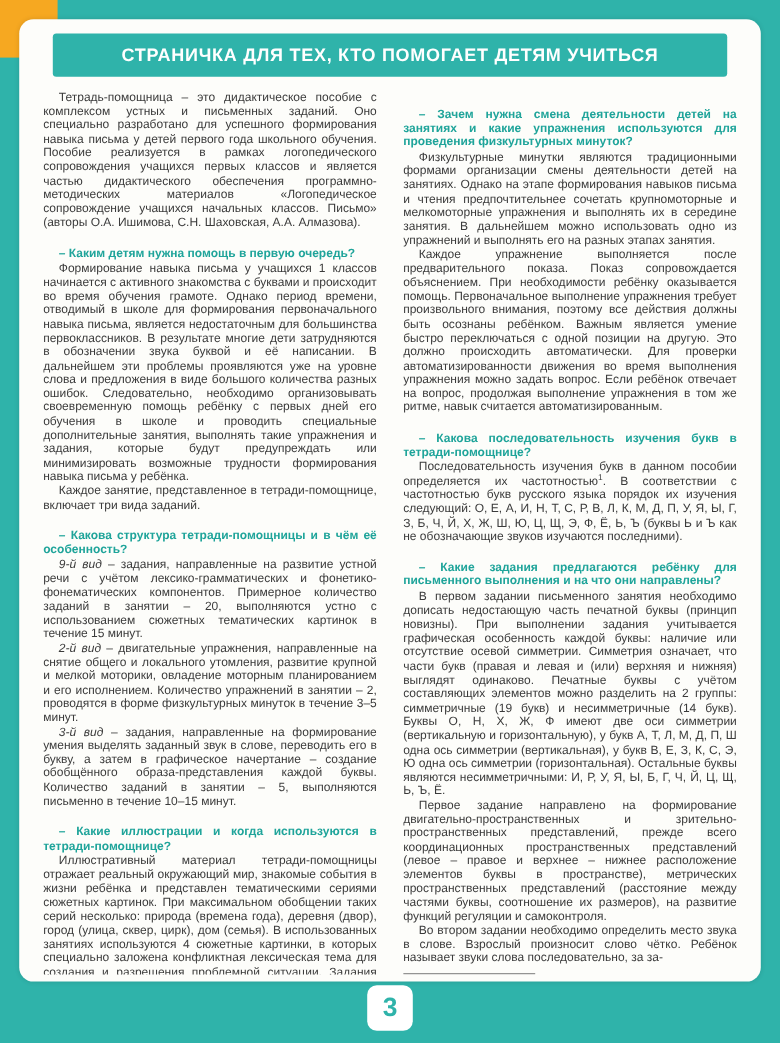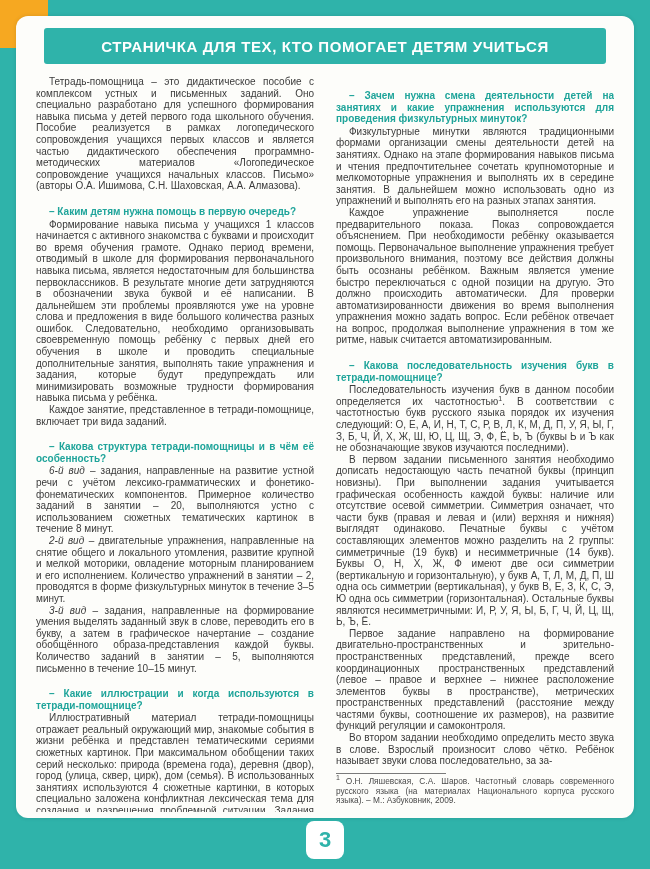--- a/index.html
+++ b/index.html
@@ -103,33 +103,34 @@
   <div class="orange-corner"></div>
   <div class="page">
     <div class="header-banner">СТРАНИЧКА ДЛЯ ТЕХ, КТО ПОМОГАЕТ ДЕТЯМ УЧИТЬСЯ</div>
     <div class="columns">
       <div class="col">
           <p class="block para"><span>Тетрадь-помощница – это дидактическое пособие с комплексом устных и письменных заданий. Оно специально разработано для успешного формирования навыка письма у детей первого года школьного обучения. Пособие реализуется в рамках логопедического сопровождения учащихся первых классов и является частью дидактического обеспечения программно-методических материалов «Логопедическое сопровождение учащихся начальных классов. Письмо» (авторы О.А. Ишимова, С.Н. Шаховская, А.А. Алмазова).</span></p>
           <p class="block q-heading"><span>– Каким детям нужна помощь в первую очередь?</span></p>
           <p class="block para"><span>Формирование навыка письма у учащихся 1 классов начинается с активного знакомства с буквами и происходит во время обучения грамоте. Однако период времени, отводимый в школе для формирования первоначального навыка письма, является недостаточным для большинства первоклассников. В результате многие дети затрудняются в обозначении звука буквой и её написании. В дальнейшем эти проблемы проявляются уже на уровне слова и предложения в виде большого количества разных ошибок. Следовательно, необходимо организовывать своевременную помощь ребёнку с первых дней его обучения в школе и проводить специальные дополнительные занятия, выполнять такие упражнения и задания, которые будут предупреждать или минимизировать возможные трудности формирования навыка письма у ребёнка.</span></p>
           <p class="block para"><span>Каждое занятие, представленное в тетради-помощнице, включает три вида заданий.</span></p>
           <p class="block q-heading"><span>– Какова структура тетради-помощницы и в чём её особенность?</span></p>
-          <p class="block para"><span class="s-i">6-й вид</span><span> – задания, направленные на развитие устной речи с учётом лексико-грамматических и фонетико-фонематических компонентов. Примерное количество заданий в занятии – 20, выполняются устно с использованием сюжетных тематических картинок в течение 8 минут.</span></p>
+          <p class="block para"><span class="s-i">9-й вид</span><span> – задания, направленные на развитие устной речи с учётом лексико-грамматических и фонетико-фонематических компонентов. Примерное количество заданий в занятии – 20, выполняются устно с использованием сюжетных тематических картинок в течение 15 минут.</span></p>
           <p class="block para"><span class="s-i">2-й вид</span><span> – двигательные упражнения, направленные на снятие общего и локального утомления, развитие крупной и мелкой моторики, овладение моторным планированием и его исполнением. Количество упражнений в занятии – 2, проводятся в форме физкультурных минуток в течение 3–5 минут.</span></p>
           <p class="block para"><span class="s-i">3-й вид</span><span> – задания, направленные на формирование умения выделять заданный звук в слове, переводить его в букву, а затем в графическое начертание – создание обобщённого образа-представления каждой буквы. Количество заданий в занятии – 5, выполняются письменно в течение 10–15 минут.</span></p>
           <p class="block q-heading"><span>– Какие иллюстрации и когда используются в тетради-помощнице?</span></p>
           <p class="block para"><span>Иллюстративный материал тетради-помощницы отражает реальный окружающий мир, знакомые события в жизни ребёнка и представлен тематическими сериями сюжетных картинок. При максимальном обобщении таких серий несколько: природа (времена года), деревня (двор), город (улица, сквер, цирк), дом (семья). В использованных занятиях используются 4 сюжетные картинки, в которых специально заложена конфликтная лексическая тема для создания и разрешения проблемной ситуации. Задания для развития устной речи хорошо освещены на страницах, адресованных обучающим малыша, а значит, вам, уважаемые взрослые.</span></p>
         </div>
       <div class="col">
         <div>
             <p class="block q-heading"><span>– Зачем нужна смена деятельности детей на занятиях и какие упражнения используются для проведения физкультурных минуток?</span></p>
             <p class="block para"><span>Физкультурные минутки являются традиционными формами организации смены деятельности детей на занятиях. Однако на этапе формирования навыков письма и чтения предпочтительнее сочетать крупномоторные и мелкомоторные упражнения и выполнять их в середине занятия. В дальнейшем можно использовать одно из упражнений и выполнять его на разных этапах занятия.</span></p>
             <p class="block para"><span>Каждое упражнение выполняется после предварительного показа. Показ сопровождается объяснением. При необходимости ребёнку оказывается помощь. Первоначальное выполнение упражнения требует произвольного внимания, поэтому все действия должны быть осознаны ребёнком. Важным является умение быстро переключаться с одной позиции на другую. Это должно происходить автоматически. Для проверки автоматизированности движения во время выполнения упражнения можно задать вопрос. Если ребёнок отвечает на вопрос, продолжая выполнение упражнения в том же ритме, навык считается автоматизированным.</span></p>
             <p class="block q-heading"><span>– Какова последовательность изучения букв в тетради-помощнице?</span></p>
             <p class="block para"><span>Последовательность изучения букв в данном пособии определяется их частотностью</span><span class="s-sup">1</span><span>. В соответствии с частотностью букв русского языка порядок их изучения следующий: О, Е, А, И, Н, Т, С, Р, В, Л, К, М, Д, П, У, Я, Ы, Г, З, Б, Ч, Й, Х, Ж, Ш, Ю, Ц, Щ, Э, Ф, Ё, Ь, Ъ (буквы Ь и Ъ как не обозначающие звуков изучаются последними).</span></p>
+            <p class="block q-heading"><span>– Какие задания предлагаются ребёнку для письменного выполнения и на что они направлены?</span></p>
             <p class="block para"><span>В первом задании письменного занятия необходимо дописать недостающую часть </span><span class="s-u">печатной</span><span> буквы (принцип новизны). При выполнении задания учитывается графическая особенность каждой буквы: наличие или отсутствие осевой симметрии. Симметрия означает, что части букв (правая и левая и (или) верхняя и нижняя) выглядят одинаково. Печатные буквы с учётом составляющих элементов можно разделить на 2 группы: симметричные (19 букв) и несимметричные (14 букв). Буквы О, Н, Х, Ж, Ф имеют две оси симметрии (вертикальную и горизонтальную), у букв А, Т, Л, М, Д, П, Ш одна ось симметрии (вертикальная), у букв В, Е, З, К, С, Э, Ю одна ось симметрии (горизонтальная). Остальные буквы являются несимметричными: И, Р, У, Я, Ы, Б, Г, Ч, Й, Ц, Щ, Ь, Ъ, Ё.</span></p>
             <p class="block para"><span>Первое задание направлено на формирование двигательно-пространственных и зрительно-пространственных представлений, прежде всего координационных пространственных представлений (левое – правое и верхнее – нижнее расположение элементов буквы в пространстве), метрических пространственных представлений (расстояние между частями буквы, соотношение их размеров), на развитие функций регуляции и самоконтроля.</span></p>
             <p class="block para"><span>Во втором задании необходимо определить место звука в слове. Взрослый произносит слово чётко. Ребёнок называет звуки слова последовательно, за за-</span></p>
           </div>
         <div class="footnote">
           <div class="footnote-rule"></div>
           <div class="footnote-text"><span class="s-sup">1</span> <span>О.Н. Ляшевская, С.А. Шаров. Частотный словарь современного русского языка (на материалах Национального корпуса русского языка). – М.: Азбуковник, 2009.</span></div>
         </div>
       </div>
     </div>

